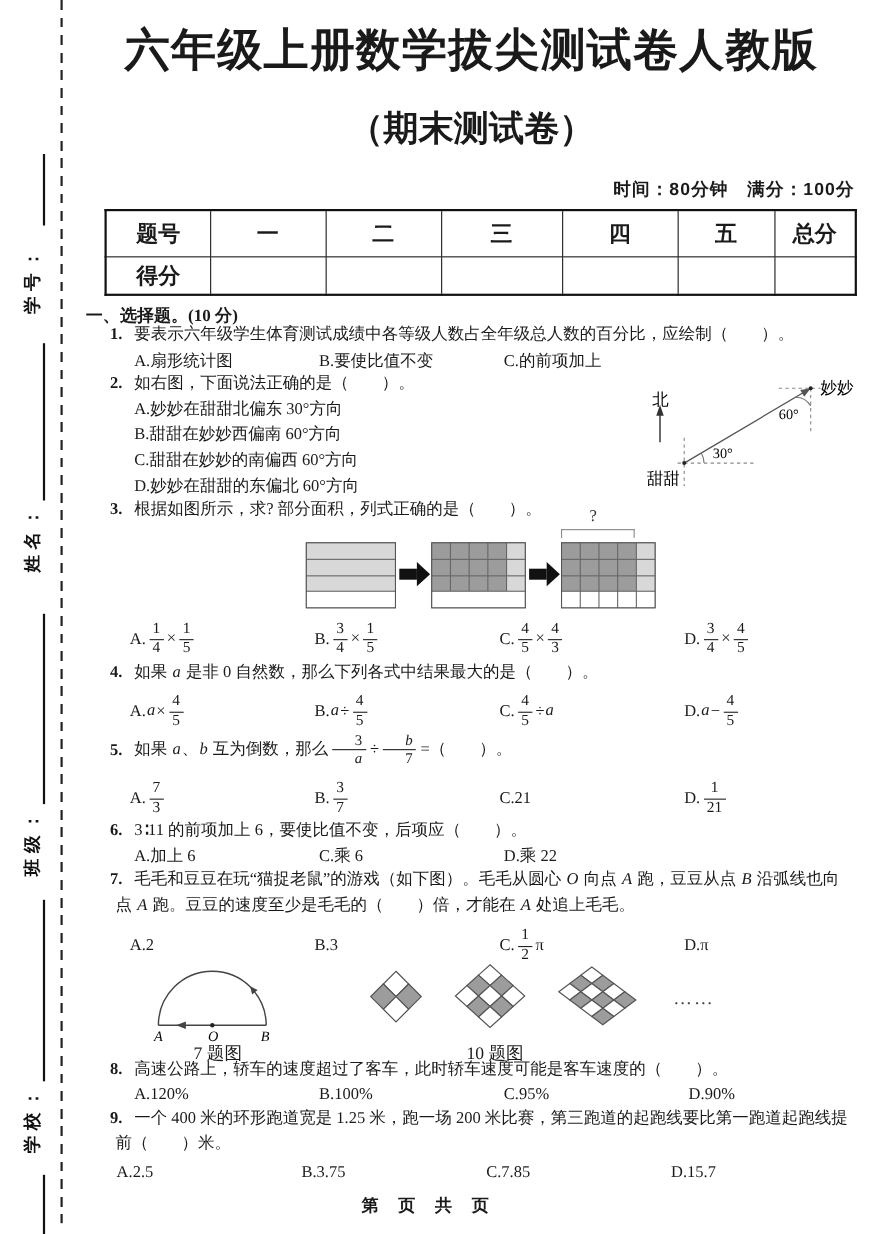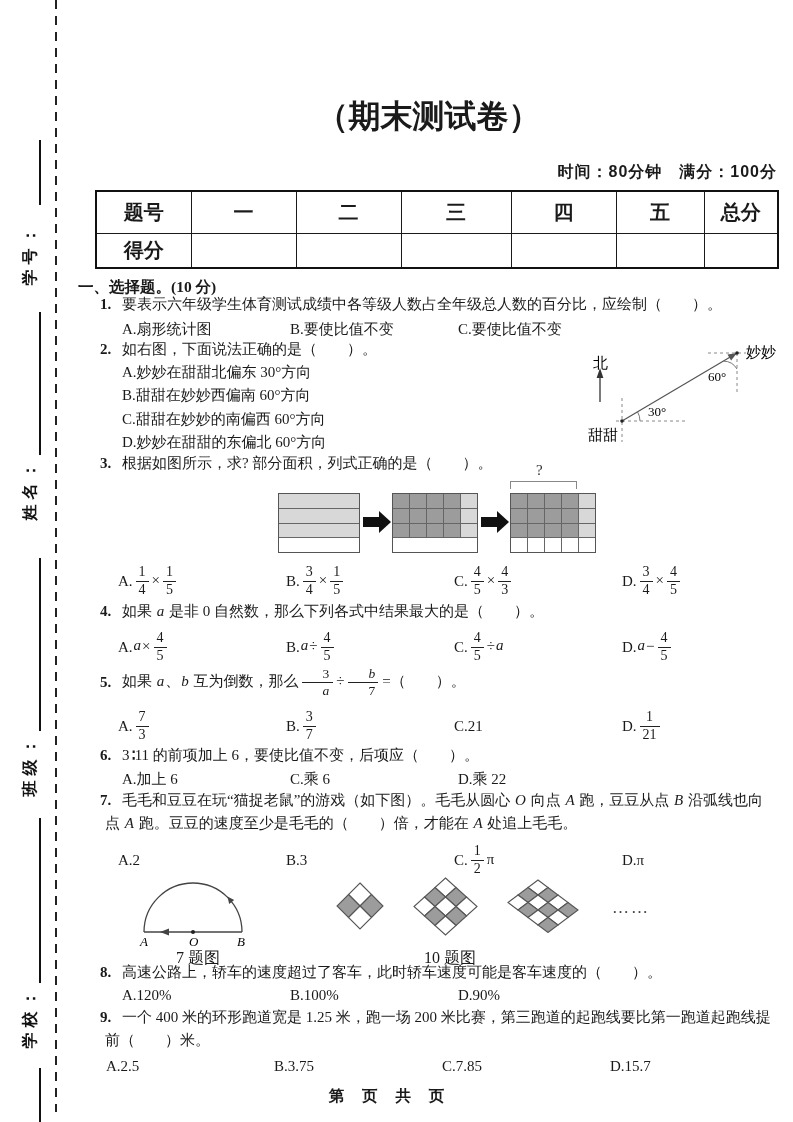--- a/index.html
+++ b/index.html
@@ -79,20 +79,21 @@
   <div class="sline" style="top:558px;height:173px;"></div>
   <div class="sline" style="top:818px;height:165px;"></div>
   <div class="sline" style="top:1068px;height:54px;"></div>
   <div class="slabel" style="top:254px;">学号：</div>
   <div class="slabel" style="top:489px;">姓名：</div>
   <div class="slabel" style="top:765px;">班级：</div>
   <div class="slabel" style="top:1017px;">学校：</div>
 
   <div class="main">
 
+    <div class="t-title">六年级上册数学拔尖测试卷人教版</div>
     <div class="t-sub">（期末测试卷）</div>
     <div class="meta">时间：80分钟　满分：100分</div>
 
     <table class="score">
       <colgroup>
           <col style="width:95px">
           <col style="width:105px">
           <col style="width:105px">
           <col style="width:110px">
           <col style="width:105px">
@@ -122,21 +123,21 @@
       </table>
 
     <div class="section-title">一、选择题。(10 分)</div>
 
     <div class="q" style="top:293px;">
       <span class="qnum">1.</span>
       <p class="qtext">要表示六年级学生体育测试成绩中各等级人数占全年级总人数的百分比，应绘制（　　）。</p>
       <div class="opts" style="top:25px;justify-content:center;">
         <span class="opt">A.扇形统计图</span>
         <span class="opt">B.要使比值不变</span>
-        <span class="opt">C.要使比值不变</span>
+        <span class="opt">C.的前项加上</span>
       </div>
     </div>
 
     <div class="q" style="top:338px;height:124px;">
       <span class="qnum">2.</span>
       <p class="qtext">如右图，下面说法正确的是（　　）。</p>
       <div class="optcol" style="line-height:23.3px;">
         <div>A.妙妙在甜甜北偏东 30°方向</div>
         <div>B.甜甜在妙妙西偏南 60°方向</div>
         <div>C.甜甜在妙妙的南偏西 60°方向</div>
@@ -421,20 +422,21 @@
       <div class="cap cap7">7 题图</div>
       <div class="cap cap10">10 题图</div>
     </div>
 
     <div class="q" style="top:961px;">
       <span class="qnum">8.</span>
       <p class="qtext">高速公路上，轿车的速度超过了客车，此时轿车速度可能是客车速度的（　　）。</p>
       <div class="opts" style="top:23px;">
         <span class="opt">A.120%</span>
         <span class="opt">B.100%</span>
+        <span class="opt">C.95%</span>
         <span class="opt">D.90%</span>
       </div>
     </div>
 
     <div class="q" style="top:1006px;">
       <span class="qnum">9.</span>
       <p class="qtext">一个 400 米的环形跑道宽是 1.25 米，跑一场 200 米比赛，第三跑道的起跑线要比第一跑道起跑线提前（　　）米。</p>
       <div class="opts" style="top:49px;margin-left:28px;">
         <span class="opt">A.2.5</span>
         <span class="opt">B.3.75</span>

